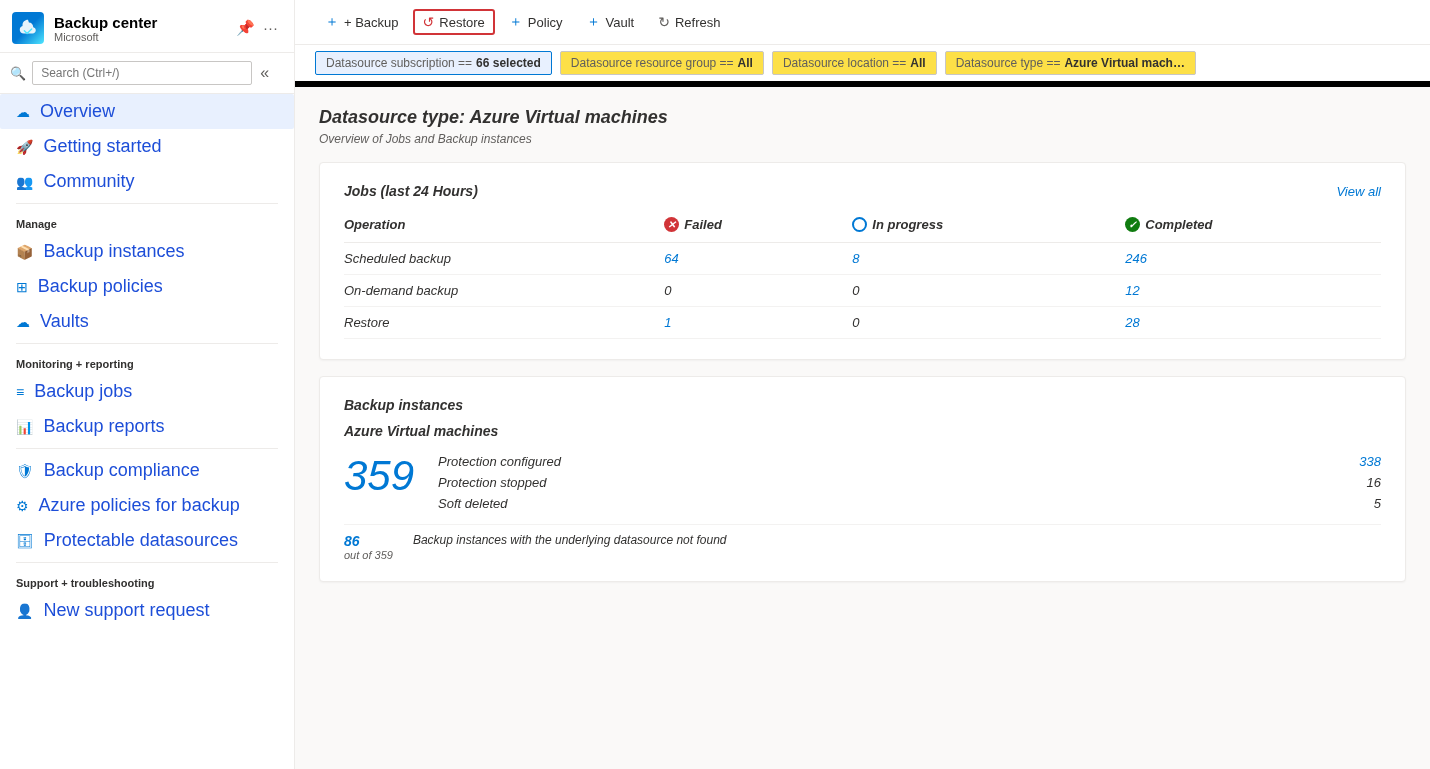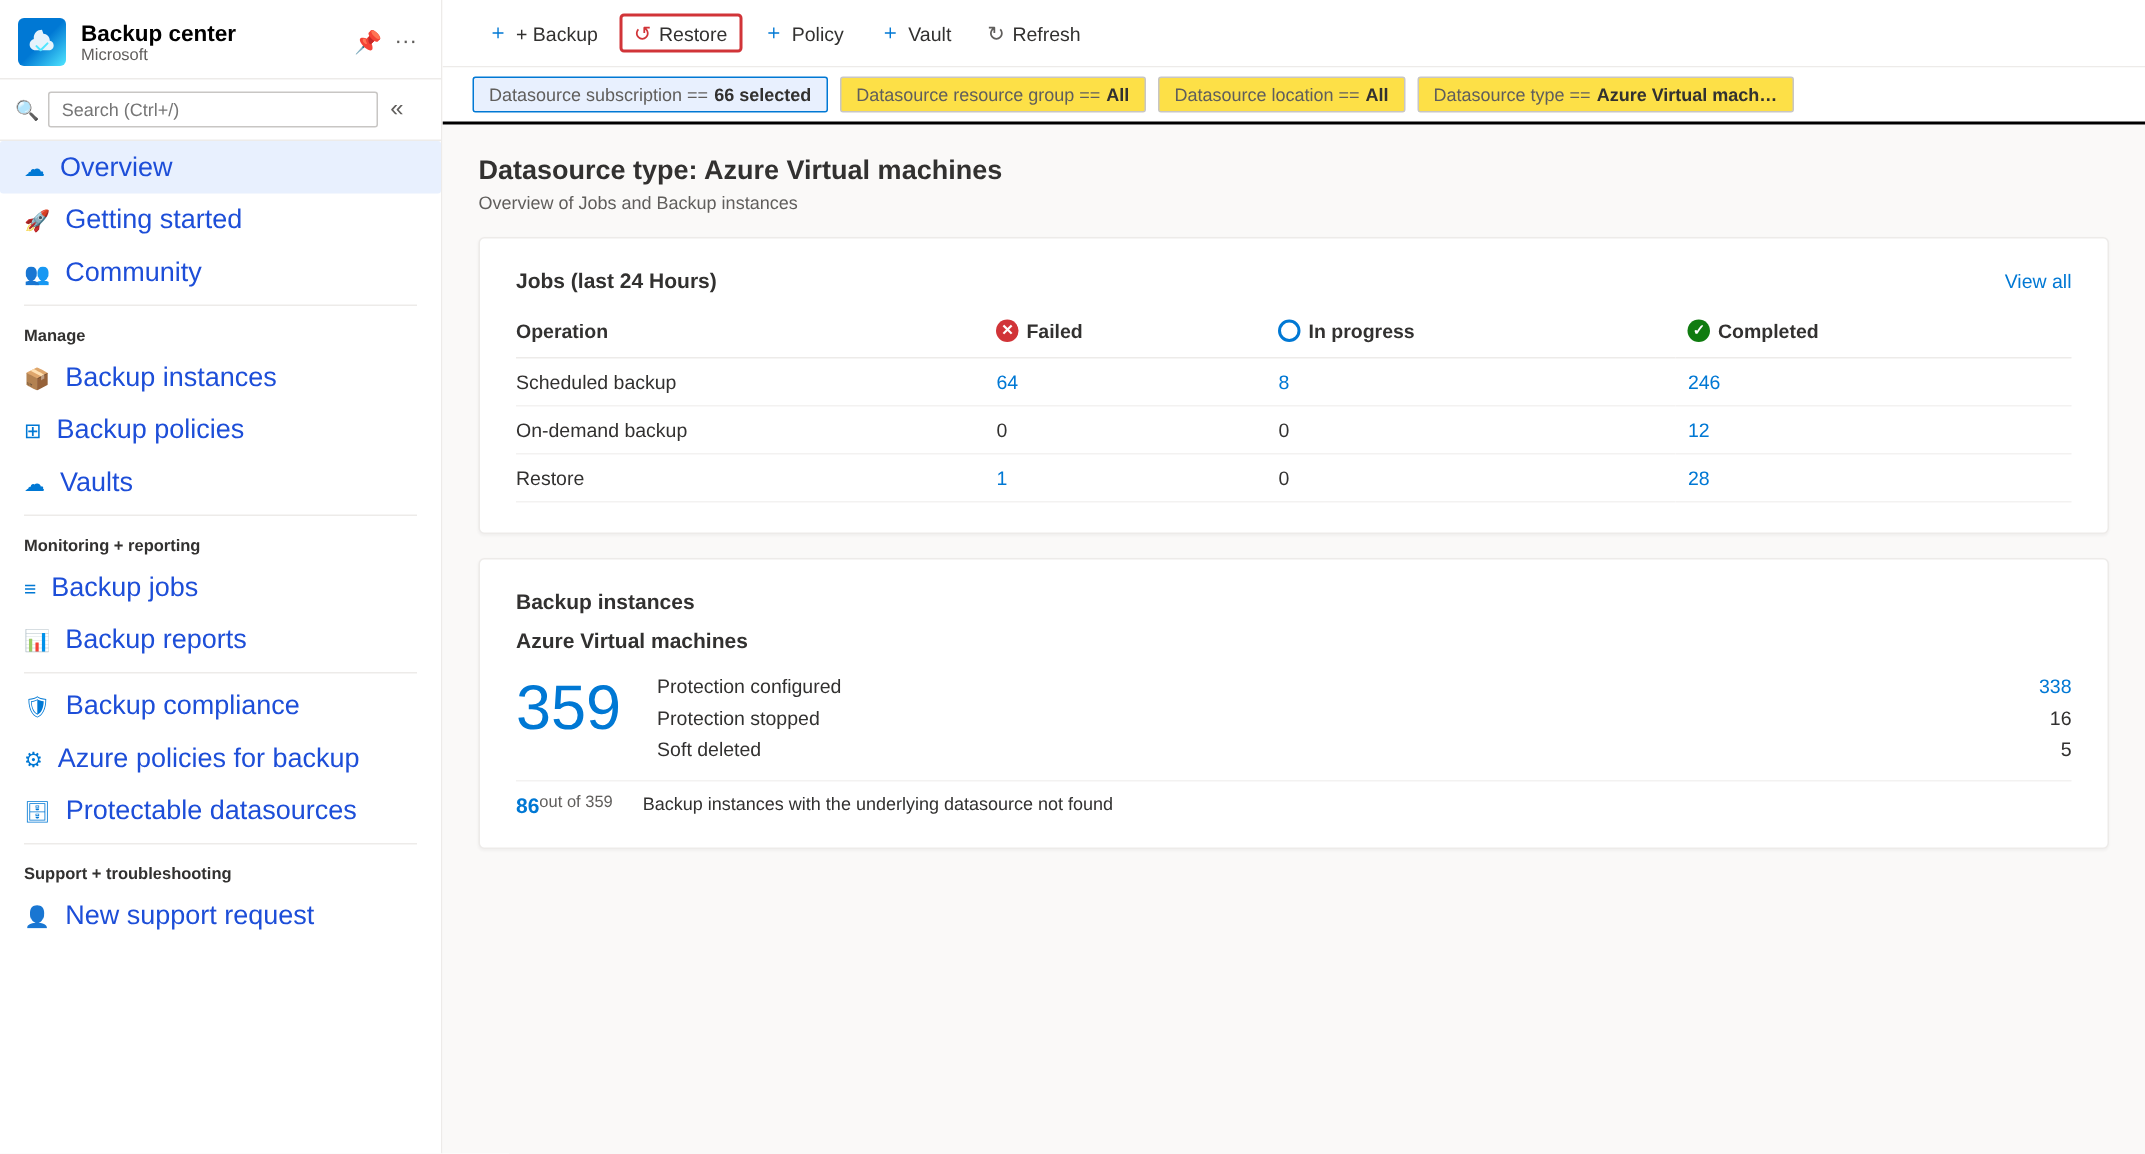--- a/index.html
+++ b/index.html
@@ -111,21 +111,21 @@
       border-radius: 3px;
       padding: 3px 8px;
     }
     .toolbar-btn .btn-icon { font-size: 14px; color: #0078d4; }
     .toolbar-btn .btn-icon.red { color: #d13438; }
     .toolbar-btn .btn-icon.spin { color: #605e5c; }
 
     
     .filter-bar {
       background: #fff;
-      border-bottom: 2px solid #000000;
+      border-bottom: 6px solid #000000;
       padding: 6px 20px;
       display: flex;
       align-items: center;
       gap: 8px;
       flex-shrink: 0;
     }
     .filter-chip {
       display: flex;
       align-items: center;
       gap: 4px;
@@ -139,20 +139,21 @@
     }
     .filter-chip.active { background: #e8f0fe; border-color: #0078d4; }
     .filter-chip .filter-label { color: #605e5c; }
     .filter-chip .filter-value { font-weight: 600; color: #323130; text-align: right; }
 
     
     .content {
       flex: 1;
       overflow-y: auto;
       padding: 20px 24px;
+      font-style: italic;
     }
 
     .page-title { font-size: 18px; font-weight: 600; color: #323130; margin-bottom: 4px; }
     .page-subtitle { font-size: 12px; color: #605e5c; margin-bottom: 16px; }
 
     .card {
       background: #fff;
       border: 1px solid #edebe9;
       border-radius: 4px;
       padding: 20px 24px;
@@ -211,21 +212,21 @@
     .instances-row .detail-value { color: #0078d4; font-weight: 400; min-width: 40px; text-align: right; }
     .instances-row .detail-value.black { color: #323130; }
     .instances-footer {
       display: flex;
       align-items: flex-start;
       gap: 8px;
       margin-top: 10px;
       padding-top: 8px;
       border-top: 1px solid #f3f2f1;
     }
-    .instances-footer-left { display: flex; flex-direction: row; justify-content: flex-end; }
+    .instances-footer-left { display: flex; flex-direction: column; justify-content: flex-end; }
     .instances-footer-left .footer-count { font-size: 14px; color: #0078d4; font-weight: 600; }
     .instances-footer-left .footer-sub { font-size: 11px; color: #605e5c; }
     .instances-footer-right { font-size: 12px; color: #323130; flex: 1; margin-left: 12px; }
   </style>
 </head>
 <body>
 
 <div class="sidebar">
   <div class="sidebar-header">
     <div class="sidebar-logo">

